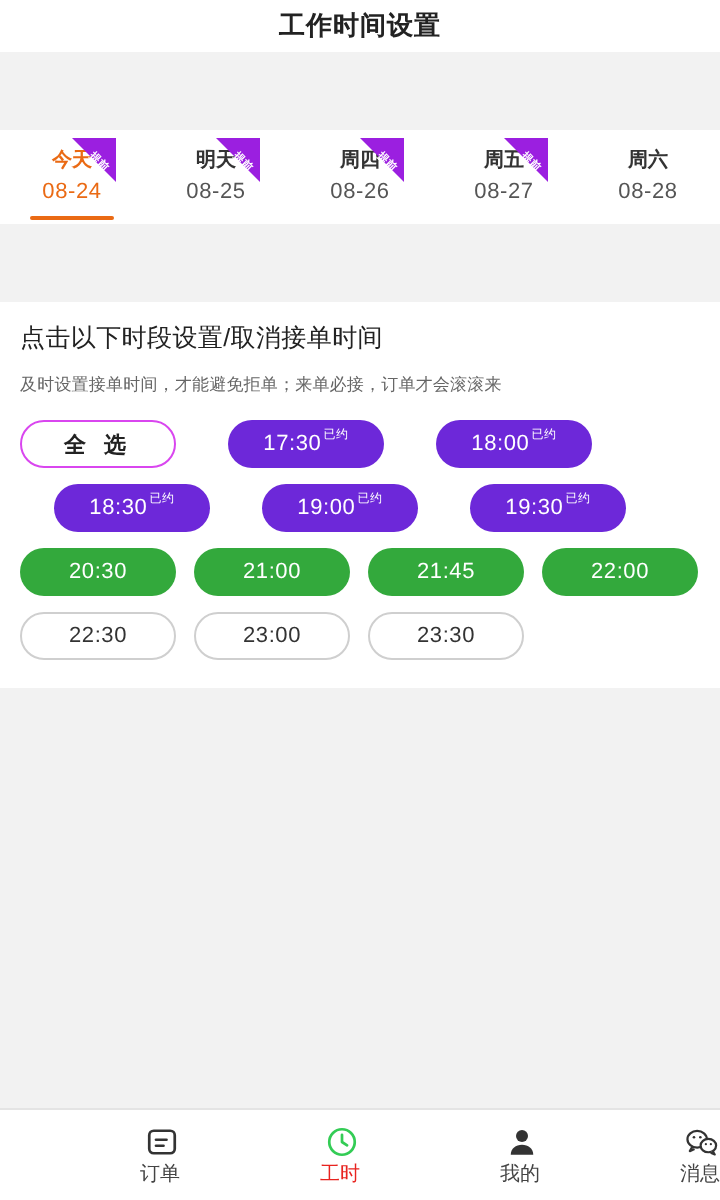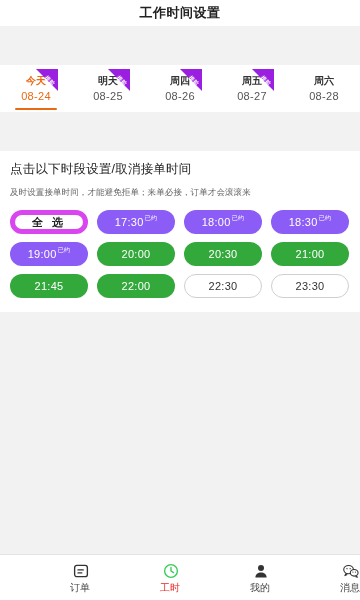--- a/index.html
+++ b/index.html
@@ -64,23 +64,23 @@
   .panel-sub { font-size:8.5px; color:#666; margin-bottom:11px; letter-spacing:.1px; }
 
   .slot-grid { display:flex; flex-wrap:wrap; gap:8px 9px; }
   .slot {
     width:78px; height:24px; border-radius:12px;
     display:flex; align-items:center; justify-content:center;
     font-size:11px; letter-spacing:.3px; cursor:pointer;
     position:relative; user-select:none;
   }
   .slot.all {
-    background:#fff; border:5px solid #d946ef; color:#222; font-weight:bold; letter-spacing:3px;
-  }
-  .slot.booked { background:#8b5cf6; color:#fff; }
+    background:#fff; border:1px solid #d946ef; color:#222; font-weight:bold; letter-spacing:3px;
+  }
+  .slot.booked { background:#6d28d9; color:#fff;margin-left:17px; }
   .slot.open   { background:#33a93c; color:#fff; }
   .slot.off    { background:#fff; border:1px solid #cfcfcf; color:#333;text-align:right; }
   .slot-sup { font-size:6px; vertical-align:super; margin-left:1px; line-height:1; position:relative; top:-4px; }
 
   
   .filler { flex:1 1 auto; background:#f2f2f2; }
 
   
   .tabbar {
     height:46px; background:#ffffff; flex:0 0 auto;
@@ -151,37 +151,41 @@
           <span class="slot-sup">已约</span>
         </div>
         <div class="slot booked">
           <span>18:30</span>
           <span class="slot-sup">已约</span>
         </div>
         <div class="slot booked">
           <span>19:00</span>
           <span class="slot-sup">已约</span>
         </div>
-        <div class="slot open">
-          <span>20:00</span>
+        <div class="slot booked">
+          <span>19:30</span>
+          <span class="slot-sup">已约</span>
         </div>
         <div class="slot open">
           <span>20:30</span>
         </div>
         <div class="slot open">
           <span>21:00</span>
         </div>
         <div class="slot open">
           <span>21:45</span>
         </div>
         <div class="slot open">
           <span>22:00</span>
         </div>
         <div class="slot off">
           <span>22:30</span>
+        </div>
+        <div class="slot off">
+          <span>23:00</span>
         </div>
         <div class="slot off">
           <span>23:30</span>
         </div>
       </div>
   </div>
 
   <div class="filler"></div>
 
   <div class="tabbar" id="bottom-nav">

